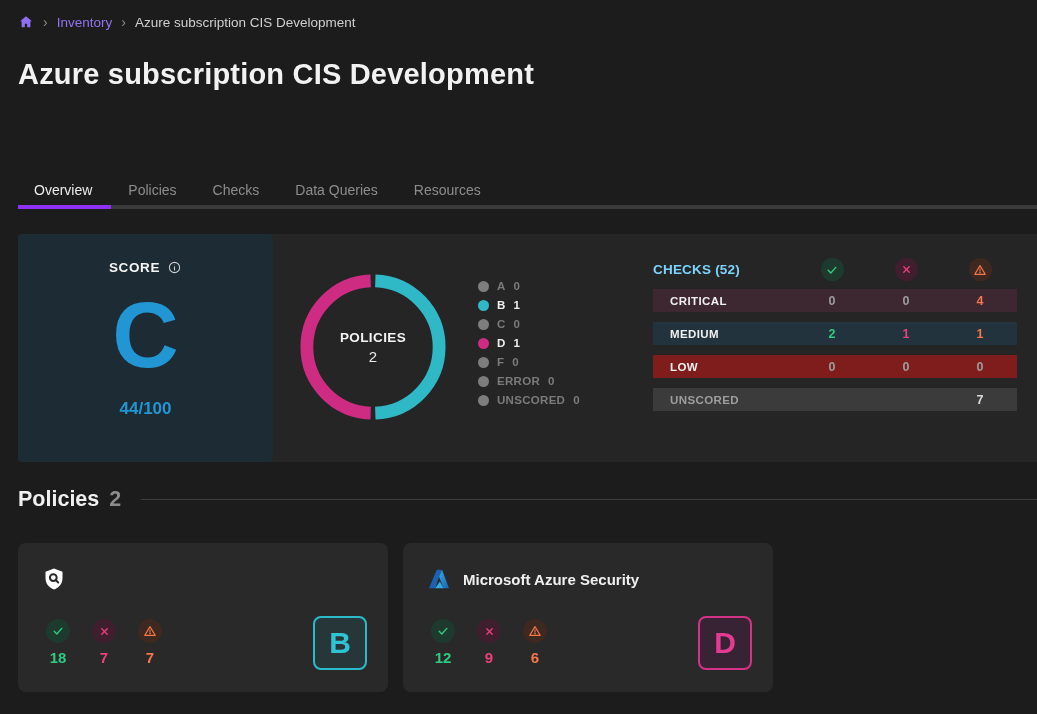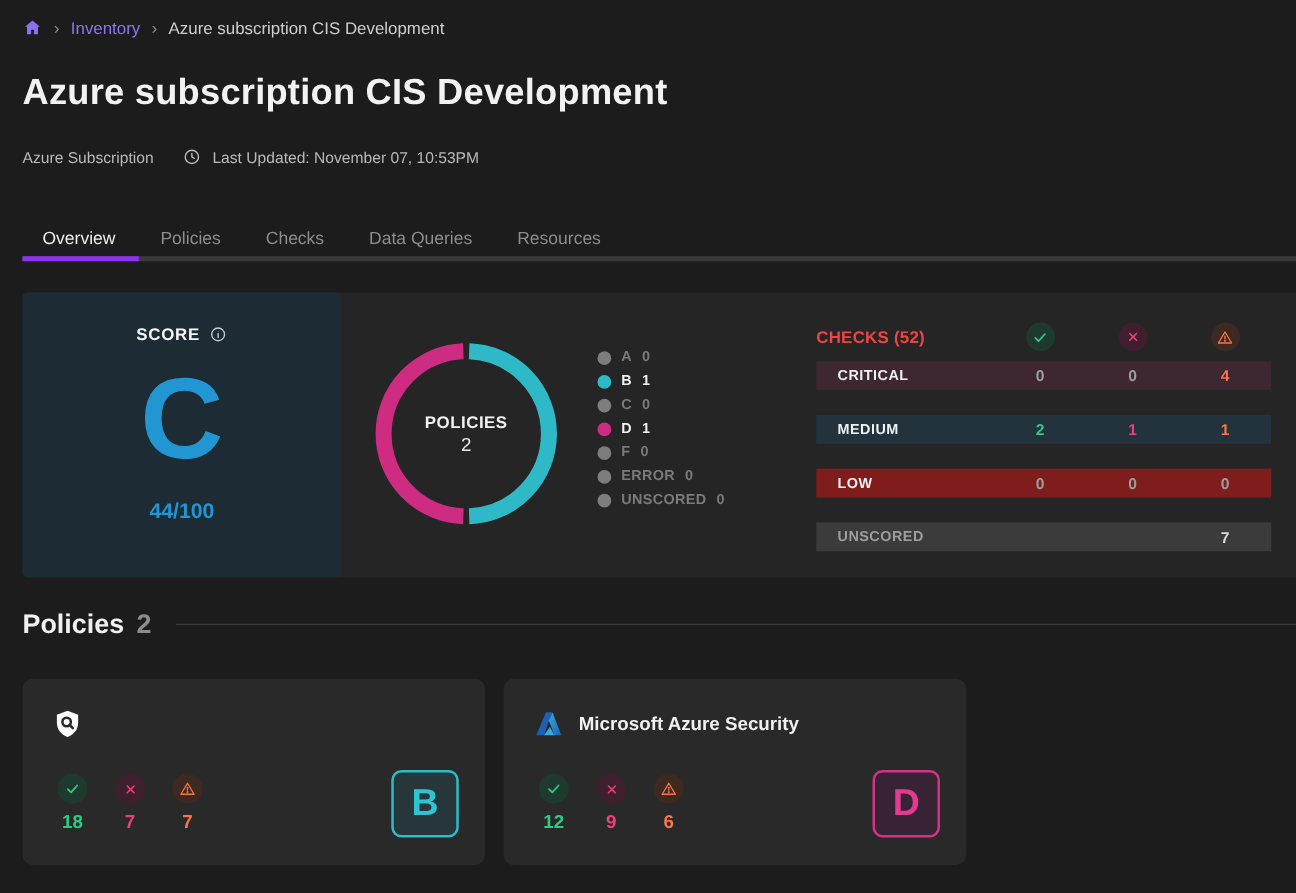--- a/index.html
+++ b/index.html
@@ -54,26 +54,26 @@
   .legend-item { display:flex; align-items:center; gap:8px; cursor:pointer; height:12px; }
   .dot { width:11px; height:11px; border-radius:50%; background:#7d7d7d; flex:none; }
   .legend-item .lg-label, .legend-item .lg-value { font-size:11.5px; font-weight:bold; color:#7b7b7b; letter-spacing:.3px; }
   .legend-item.bright .lg-label, .legend-item.bright .lg-value { color:#efefef; }
   .legend-item.cyan .dot { background:#2fb9c7; }
   .legend-item.magenta .dot { background:#ce2b82; }
 
   
   .checks { position:absolute; left:635px; top:16px; width:364px; }
   .checks-header { display:grid; grid-template-columns:1fr 74px 74px 74px; align-items:center; height:39px; }
-  .checks-title { font-size:13.5px; font-weight:bold; color:#ef4444; letter-spacing:.2px; }
+  .checks-title { font-size:13.5px; font-weight:bold; color:#7dd3fc; letter-spacing:.2px; }
   .col-ic { justify-self:center; width:23px; height:23px; border-radius:50%; display:flex; align-items:center; justify-content:center; }
   .ic-ok { background:#1e3a2f; }
   .ic-alarm { background:#3f1f2e; }
   .ic-err { background:#3e2920; }
-  .row { display:grid; grid-template-columns:1fr 74px 74px 74px; align-items:center; height:23px; margin-bottom:20px; cursor:pointer; }
+  .row { display:grid; grid-template-columns:1fr 74px 74px 74px; align-items:center; height:23px; margin-bottom:10px; cursor:pointer; }
   .row-label { padding-left:17px; font-size:11.5px; font-weight:bold; letter-spacing:.4px; color:#f0f0f0; }
   .cell { text-align:center; font-size:12.5px; font-weight:bold; }
   .row.critical { background:#3d2731; }
   .row.high { background:#3a2430; }
   .row.medium { background:#22333e; }
   .row.low { background:#7f1d1d; }
   .row.unscored { background:#3b3b3c; }
   .row.unscored .row-label { color:#9e9e9e; }
   .cell.muted { color:#9d9d9d; }
   .cell.green { color:#2fcb80; }
@@ -113,30 +113,20 @@
           <path fill="#8f6ff0" d="M12 3.5 21 11h-2.4v9h-4.9v-5.4h-3.4V20H5.4v-9H3z"></path>
         </svg>
     </span>
     <span class="crumb-sep">›</span>
     <span class="crumb-link">Inventory</span>
     <span class="crumb-sep">›</span>
     <span class="crumb-current">Azure subscription CIS Development</span>
   </div>
 
   <h1 class="page-title">Azure subscription CIS Development</h1>
-  <div class="meta">
-    <span class="sub">Azure Subscription</span>
-    <span class="clock-ic">
-      <svg width="15" height="15" viewBox="0 0 24 24" fill="none" stroke="#b9b9b9" stroke-width="1.8">
-          <circle cx="12" cy="12" r="8.5"></circle>
-          <path d="M12 7.5V12l3 1.8" stroke-linecap="round"></path>
-        </svg>
-    </span>
-    <span>Last Updated: November 07, 10:53PM</span>
-  </div>
 
   <div class="tabs">
     <div class="tab active">Overview</div>
     <div class="tab">Policies</div>
     <div class="tab">Checks</div>
     <div class="tab">Data Queries</div>
     <div class="tab">Resources</div>
   </div>
   <div class="tab-track">
     <div class="tab-thumb"></div>

